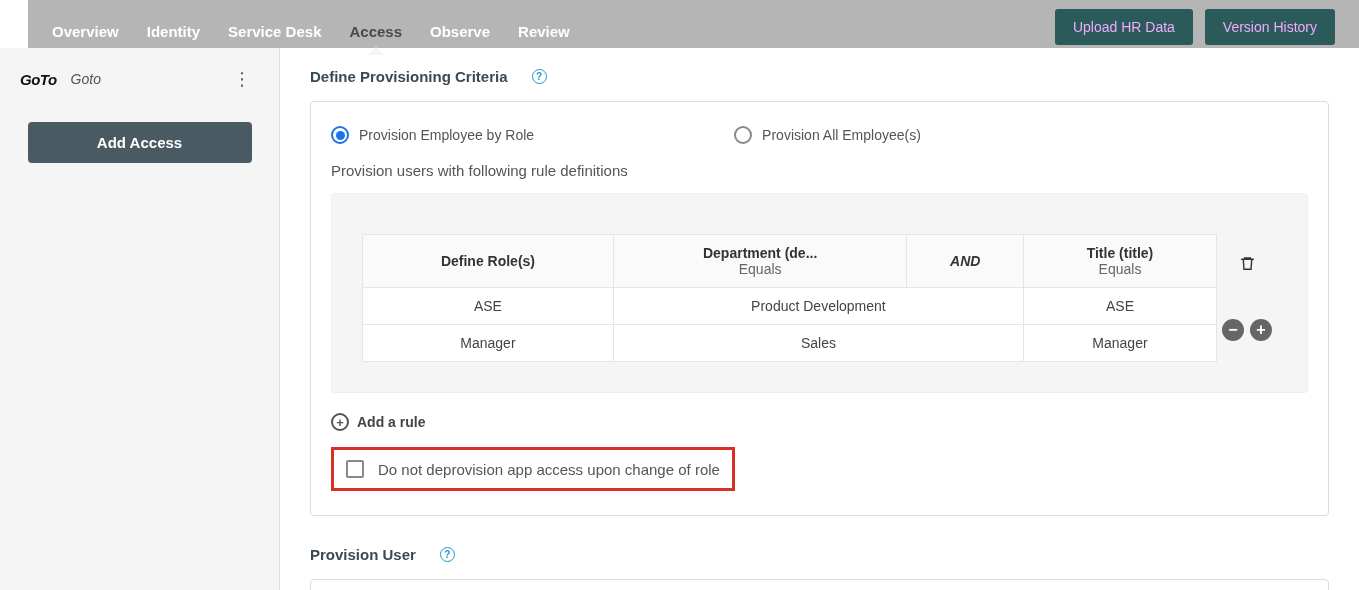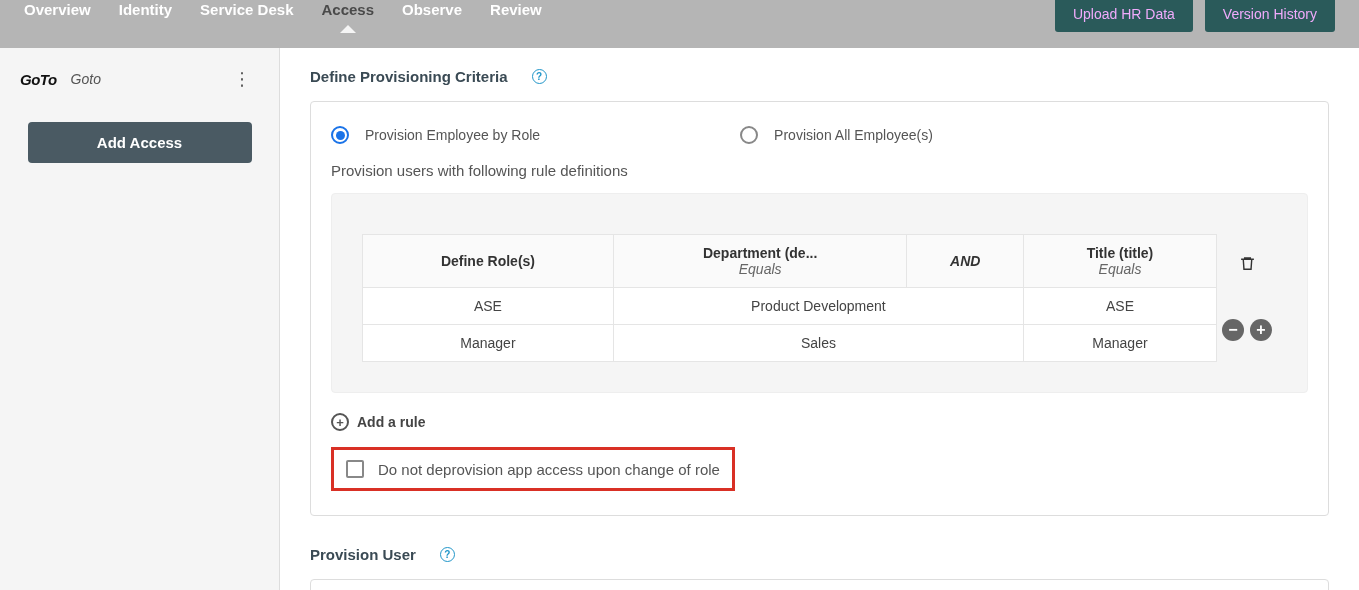--- a/index.html
+++ b/index.html
@@ -1,19 +1,19 @@
 <!DOCTYPE html>
 <html><head>
 <meta charset="utf-8">
 <style>
   * { box-sizing: border-box; margin: 0; padding: 0; }
   body { font-family: -apple-system, BlinkMacSystemFont, "Segoe UI", Arial, sans-serif; font-size: 14px; color: #333; background: #fff; width: 1359px; }
   
   
-  .topnav { background: #b5b5b5; height: 48px; display: flex; align-items: flex-end; padding: 16px 24px; justify-content: space-between; }
+  .topnav { background: #b5b5b5; height: 48px; display: flex; align-items: flex-start; padding: 9px 24px; justify-content: space-between; margin-left: 28px; }
   .topnav-tabs { display: flex; gap: 28px; }
   .topnav-tab { color: #fff; font-weight: 600; font-size: 15px; cursor: pointer; padding: 14px 0; position: relative; }
   .topnav-tab.active { color: #4a4a4a; }
   .topnav-tab.active::after { content: ""; position: absolute; bottom: -1px; left: 50%; transform: translateX(-50%); width: 0; height: 0; border-left: 8px solid transparent; border-right: 8px solid transparent; border-bottom: 8px solid #f5f5f5; }
   .topnav-actions { display: flex; gap: 12px; }
   .btn-dark { background: #2a5a5a; color: #f0abfc; border: none; padding: 10px 18px; font-size: 14px; font-weight: 500; border-radius: 3px; cursor: pointer; }
   
   
   .layout { display: flex; }
   .sidebar { width: 280px; background: #f5f5f5; border-right: 1px solid #ddd; min-height: 542px; }
@@ -25,33 +25,33 @@
   .app-name { color: #555; font-size: 14px; }
   .more-icon { color: #555; font-size: 18px; cursor: pointer; padding: 4px 8px; }
   .add-access-btn { display: block; margin: 12px auto 0; background: #4a5a63; color: #fff; border: none; width: 224px; padding: 12px 0; font-size: 15px; font-weight: 600; border-radius: 4px; cursor: pointer; }
   
   .main { flex: 1; padding: 20px 30px; }
   .section-title { display: flex; align-items: center; gap: 24px; font-weight: 700; color: #3a4a54; font-size: 15px; margin-bottom: 16px; }
   .help-icon { width: 15px; height: 15px; border: 1.5px solid #2196c9; border-radius: 50%; color: #2196c9; font-size: 10px; font-weight: 700; display: inline-flex; align-items: center; justify-content: center; cursor: pointer; }
   
   .panel { border: 1px solid #ddd; border-radius: 4px; padding: 24px 20px; }
   .radio-row { display: flex; gap: 200px; margin-bottom: 18px; }
-  .radio-opt { display: flex; align-items: center; gap: 16px; cursor: pointer; }
+  .radio-opt { display: flex; align-items: center; gap: 10px; cursor: pointer; }
   .radio-circle { width: 18px; height: 18px; border: 2px solid #888; border-radius: 50%; display: flex; align-items: center; justify-content: center; }
   .radio-circle.selected { border-color: #1a73e8; }
   .radio-dot { width: 9px; height: 9px; background: #1a73e8; border-radius: 50%; }
   .radio-label { color: #555; font-size: 14px; }
   
   .rules-caption { color: #555; font-size: 15px; margin-bottom: 14px; }
   .rules-box { background: #f5f5f5; border: 1px solid #eee; border-radius: 4px; padding: 40px 30px 30px; }
   
   .rules-table { width: 100%; border-collapse: collapse; background: #fff; }
   .rules-table th, .rules-table td { border: 1px solid #e5e5e5; padding: 10px 12px; text-align: center; }
   .rules-table th { background: #fafafa; color: #333; font-weight: 700; font-size: 14px; vertical-align: middle; }
-  .sub-italic { font-style: italic; font-weight: 500; color: #666; display: block; }
+  .sub-italic { font-weight: 500; color: #666; display: block; }
   .rules-table td { color: #444; font-size: 14px; }
   .and-cell { font-weight: 700; font-style: italic; color: #555; background: #fafafa; }
   
   .tbl-wrap { display: flex; align-items: stretch; }
   .tbl-main { flex: 1; }
   .tbl-side { width: 60px; display: flex; flex-direction: column; align-items: center; justify-content: space-around; }
   .trash-icon { font-size: 18px; color: #333; cursor: pointer; }
   .row-actions { display: flex; gap: 6px; }
   .circle-btn { width: 22px; height: 22px; border-radius: 50%; background: #666; color: #fff; display: flex; align-items: center; justify-content: center; font-size: 16px; font-weight: 700; cursor: pointer; line-height: 1; }
   

